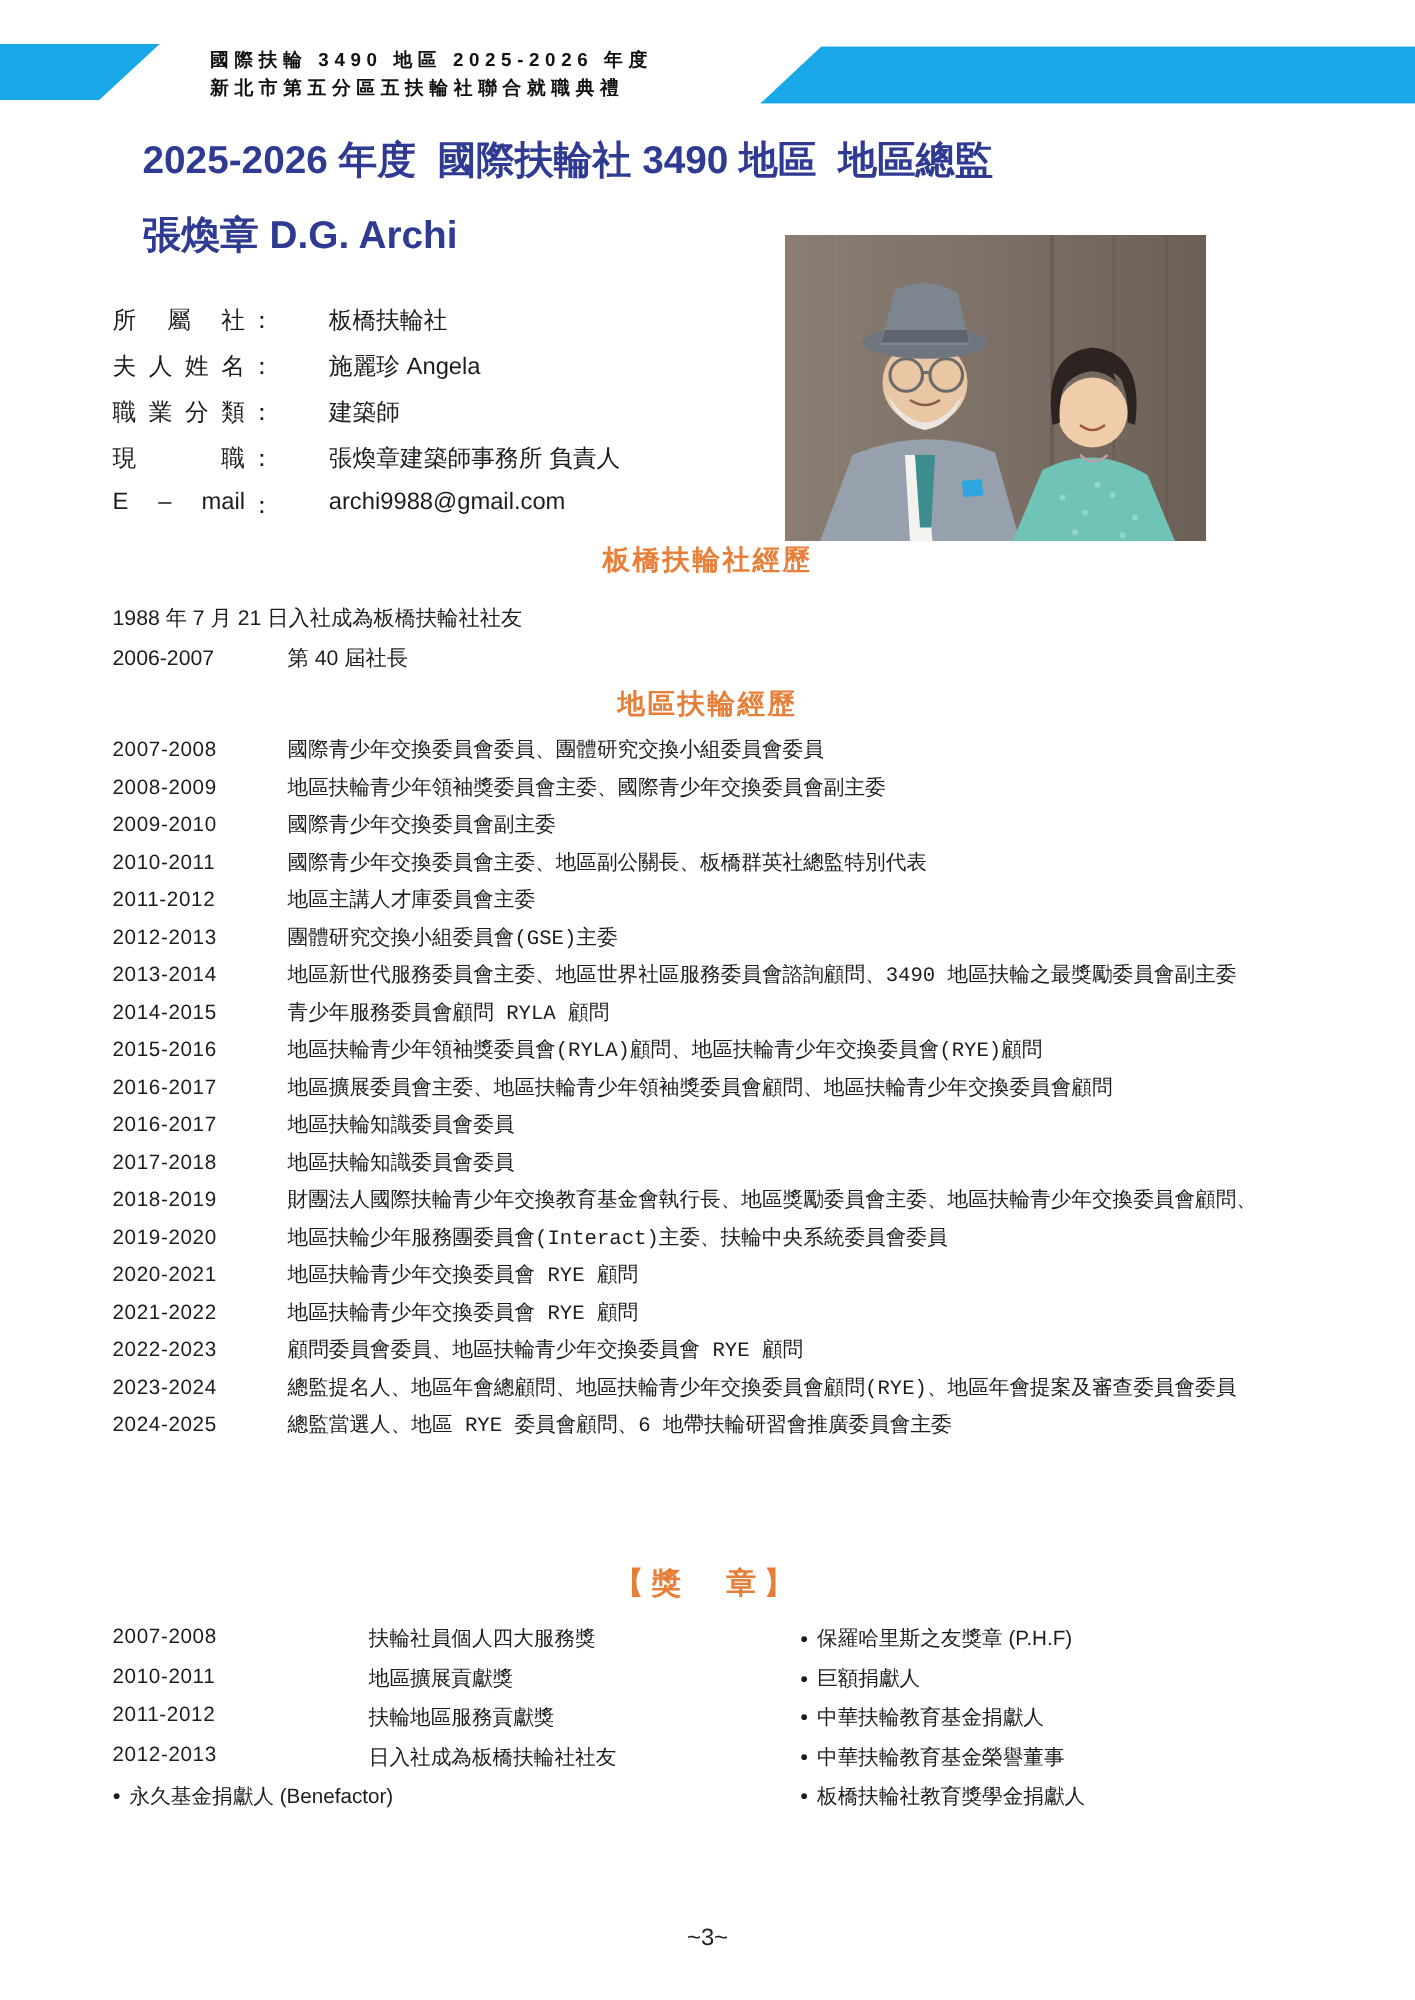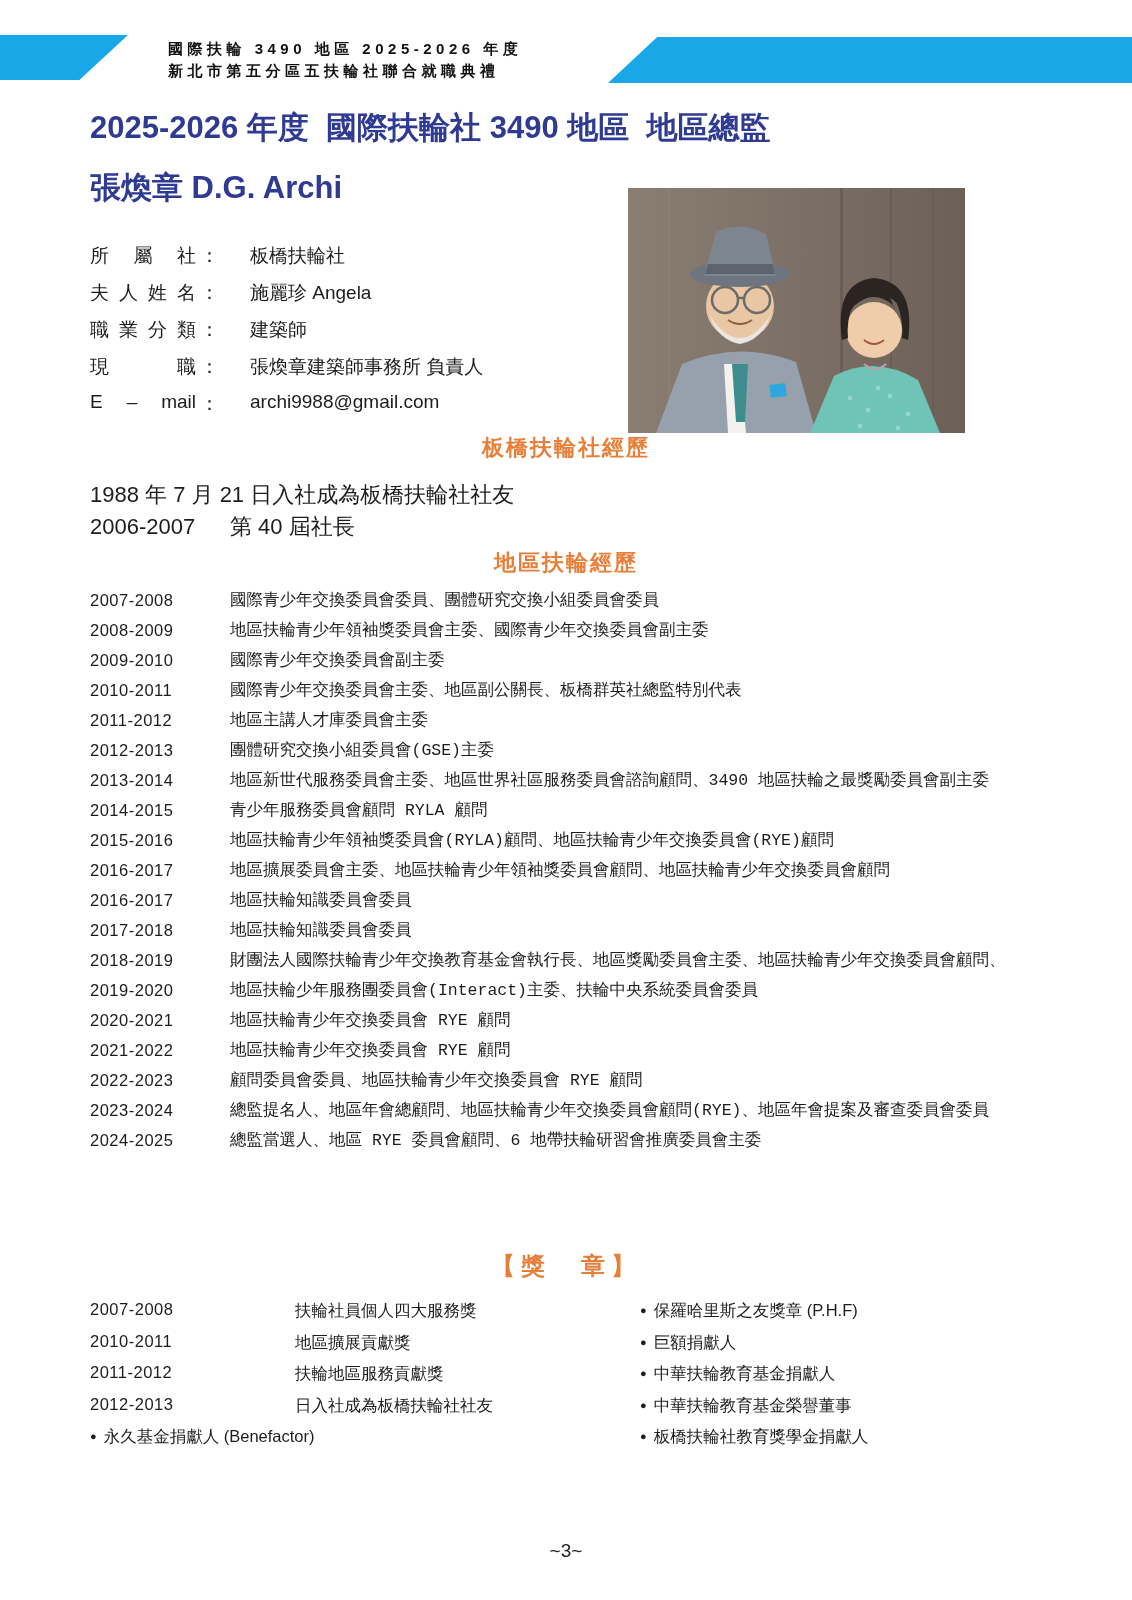--- a/index.html
+++ b/index.html
@@ -11,38 +11,38 @@
   .band{position:absolute;background:#18a8e8;}
   .band-left{left:0;top:35px;width:128px;height:45px;
     clip-path:polygon(0 0,100% 0,62% 100%,0 100%);}
   .band-right{left:608px;top:37px;width:524px;height:46px;
     clip-path:polygon(9.4% 0,100% 0,100% 100%,0 100%);}
   .header-text{position:absolute;left:168px;top:38px;font-size:15px;font-weight:bold;
     letter-spacing:4.5px;line-height:21.5px;color:#111;white-space:nowrap;}
   
   .main-title{position:absolute;left:90px;top:112px;margin:0;font-size:31px;font-weight:bold;
     color:#2f3a92;line-height:1;}
-  .title-line{display:block;white-space:pre;}
+  .title-line{display:block;white-space:pre;margin-left:24px;}
   .title-line + .title-line{margin-top:29px;}
   
   .photo{position:absolute;left:628px;top:188px;width:337px;height:245px;overflow:hidden;}
   
   .profile{position:absolute;left:90px;top:243px;width:540px;font-size:19px;}
   .p-row{display:flex;align-items:flex-start;height:37px;}
   .p-label{display:inline-block;width:106px;text-align:justify;text-align-last:justify;}
   .p-colon{margin-left:4px;}
-  .p-value{margin-left:31px;white-space:nowrap;}
+  .p-value{margin-left:44px;white-space:nowrap;}
   
   .sec{position:absolute;left:0;width:1132px;margin:0;text-align:center;color:#e87f38;
     font-weight:bold;font-size:22px;letter-spacing:2px;}
   .sec-club{top:433px;}
   .sec-district{top:548px;}
   .sec-awards{top:1250px;font-size:24px;letter-spacing:6px;}
   
-  .club-list{position:absolute;left:90px;top:483px;width:952px;font-size:22px;line-height:24px;}
+  .club-list{position:absolute;left:90px;top:483px;width:952px;font-size:17px;line-height:24px;}
   .c-joined{margin-bottom:8px;}
   .c-row{display:flex;}
   .c-year{flex:0 0 140px;}
   
   .district-list{position:absolute;left:90px;top:588px;width:952px;font-size:16.5px;line-height:25px;}
   .d-row{display:flex;margin-bottom:5px;}
   .d-year{flex:0 0 140px;letter-spacing:.5px;}
   .d-text{flex:1;font-family:Liberation Mono, monospace;}
   
   .awards{position:absolute;left:90px;top:1300px;width:992px;font-size:16.5px;}

